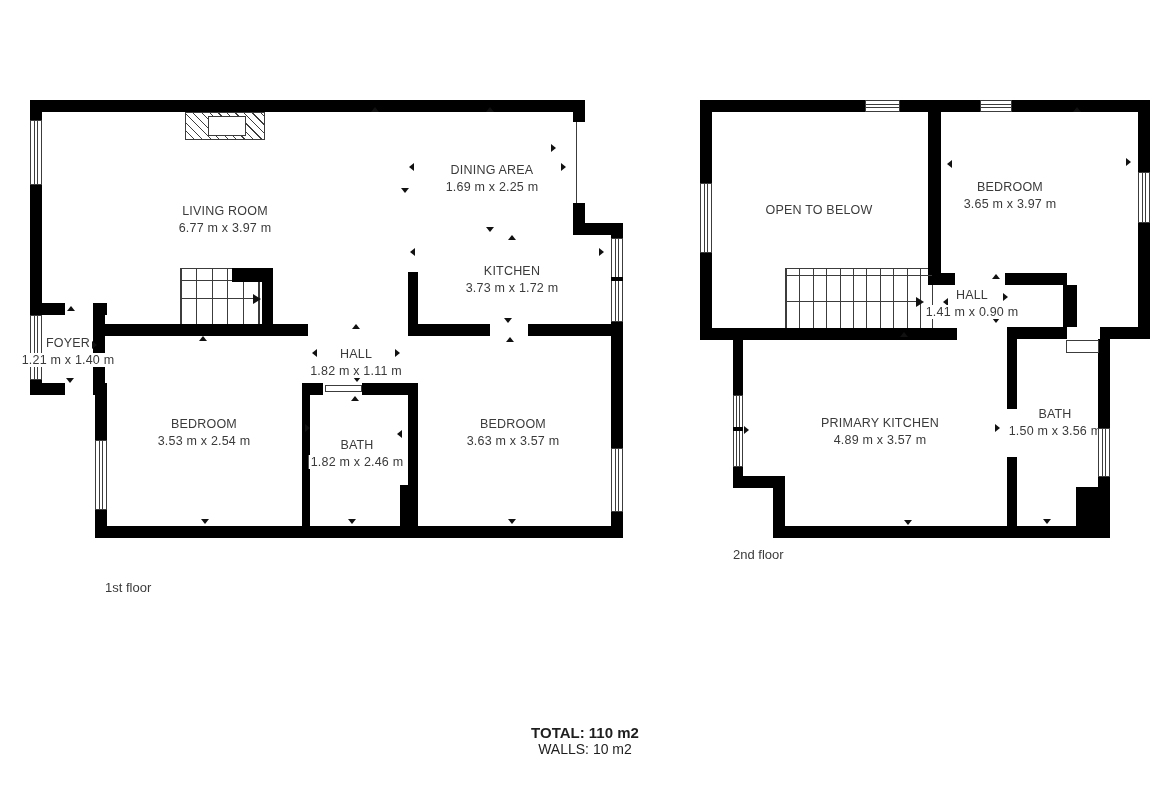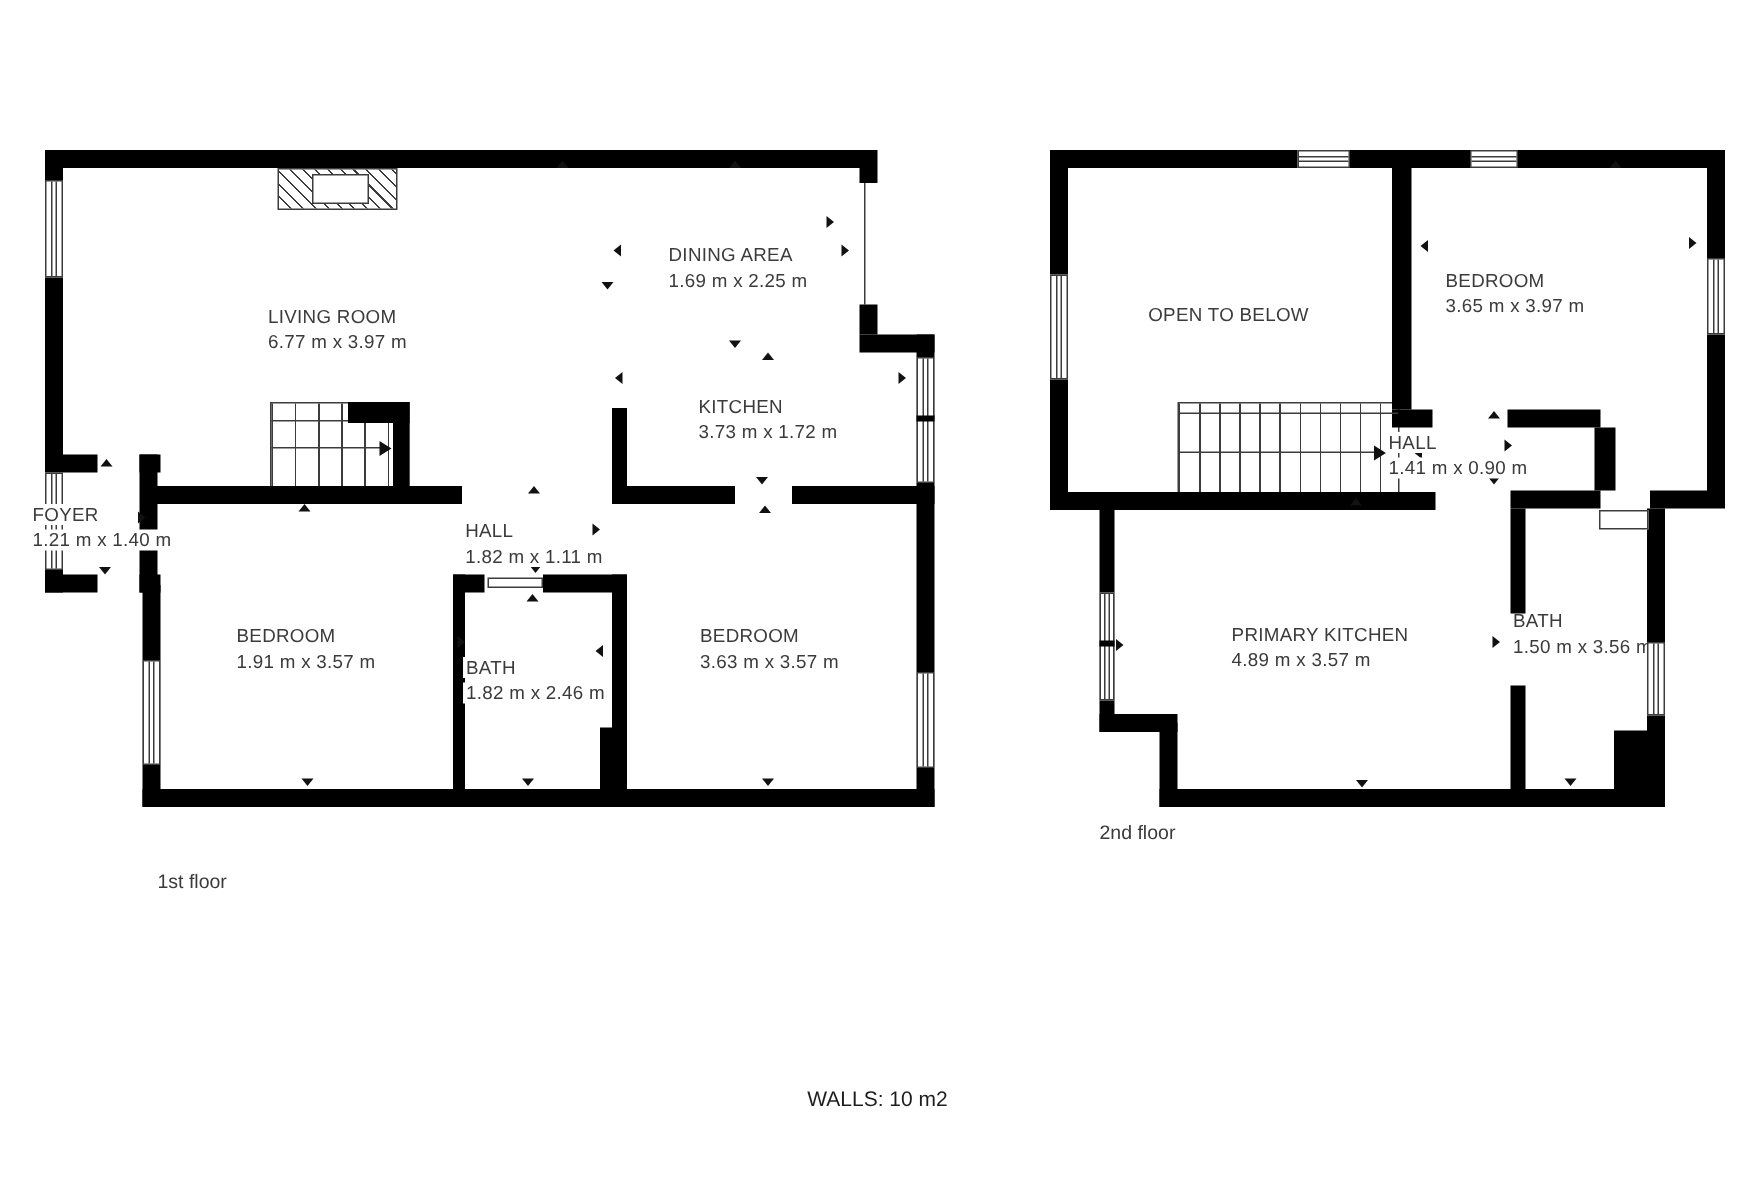--- a/index.html
+++ b/index.html
@@ -12,21 +12,21 @@
   .wv::before{left:30%;} .wv::after{left:62%;}
   .wh::before,.wh::after{content:"";position:absolute;left:0;right:0;height:1px;background:#3c3c3c;}
   .wh::before{top:28%;} .wh::after{top:60%;}
   .mull{position:absolute;background:#000;z-index:4;}
   .stairs{position:absolute;border:1px solid #3c3c3c;box-sizing:border-box;background:#fff;z-index:1;}
   .leaf{position:absolute;background:#fff;border:1px solid #3c3c3c;box-sizing:border-box;z-index:3;}
   .shaft{position:absolute;background:#000;z-index:3;}
   .fireplace{position:absolute;border:1px solid #3c3c3c;box-sizing:border-box;z-index:1;
              background:repeating-linear-gradient(45deg,#fff 0 5px,#3c3c3c 5px 6px);}
   .fp-in{position:absolute;background:#fff;border:1px solid #3c3c3c;box-sizing:border-box;z-index:2;}
-  .rl{position:absolute;transform:translateX(-50%);text-align:left;z-index:6;
+  .rl{position:absolute;transform:translateX(-50%);text-align:center;z-index:6;
       color:#3b3b3b;font-size:12.5px;line-height:17px;letter-spacing:.2px;white-space:nowrap;}
   .rl span{background:#fff;padding:0 2px;}
   .rl.under{z-index:0;} .rl.under span{background:transparent;padding:0;}
   .floor-label{position:absolute;font-size:13px;color:#3b3b3b;z-index:6;}
   .m{position:absolute;width:0;height:0;z-index:5;}
   .mu{border-left:4px solid transparent;border-right:4px solid transparent;border-bottom:5px solid #111;}
   .md{border-left:4px solid transparent;border-right:4px solid transparent;border-top:5px solid #111;}
   .ml{border-top:4px solid transparent;border-bottom:4px solid transparent;border-right:5px solid #111;}
   .mr{border-top:4px solid transparent;border-bottom:4px solid transparent;border-left:5px solid #111;}
   .summary{position:absolute;left:0;width:1170px;top:724px;text-align:center;
@@ -99,21 +99,21 @@
     <div class="rl" style="left:68px;top:335px">
       <span>FOYER</span><br>
       <span>1.21 m x 1.40 m</span>
     </div>
     <div class="rl" style="left:356px;top:346px">
       <span>HALL</span><br>
       <span>1.82 m x 1.11 m</span>
     </div>
     <div class="rl" style="left:204px;top:416px">
       <span>BEDROOM</span><br>
-      <span>1.91 m x 3.57 m</span>
+      <span>3.53 m x 2.54 m</span>
     </div>
     <div class="rl" style="left:357px;top:437px">
       <span>BATH</span><br>
       <span>1.82 m x 2.46 m</span>
     </div>
     <div class="rl" style="left:513px;top:416px">
       <span>BEDROOM</span><br>
       <span>3.63 m x 3.57 m</span>
     </div>
     <div class="floor-label" style="left:105px;top:580px">1st floor</div>
@@ -211,16 +211,17 @@
     <div class="m mr" style="left:1003px;top:293px"></div>
     <div class="m ml" style="left:943px;top:298px"></div>
     <div class="m mu" style="left:900px;top:332px"></div>
     <div class="m md" style="left:904px;top:520px"></div>
     <div class="m mr" style="left:744px;top:426px"></div>
     <div class="m mr" style="left:995px;top:424px"></div>
     <div class="m md" style="left:1043px;top:519px"></div>
   </div>
 
   <div class="summary">
+    <div class="total">TOTAL: 110 m2</div>
     <div>WALLS: 10 m2</div>
   </div>
 
 </div>
 
 </body></html>

